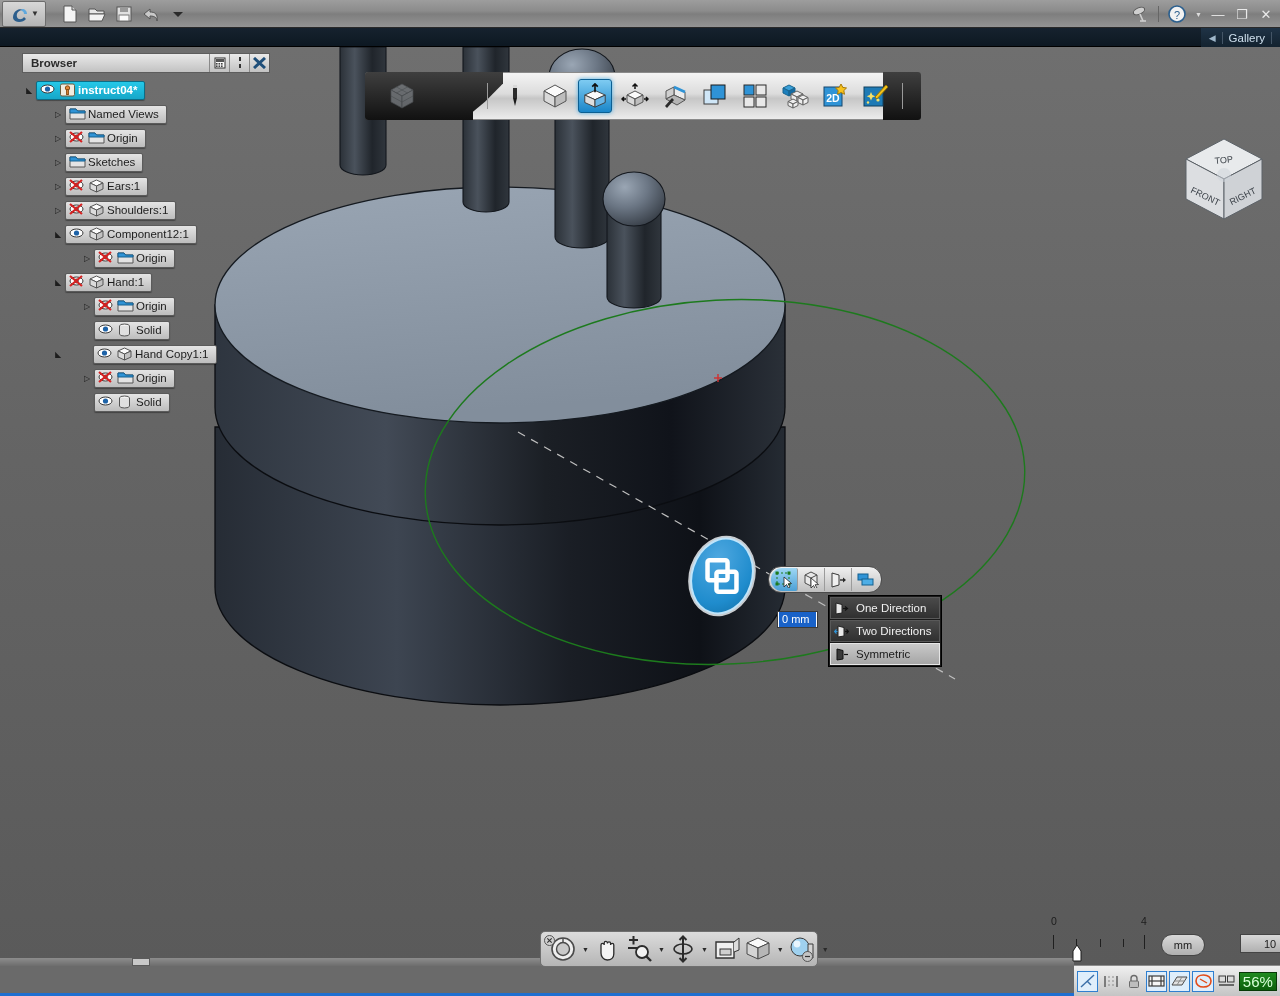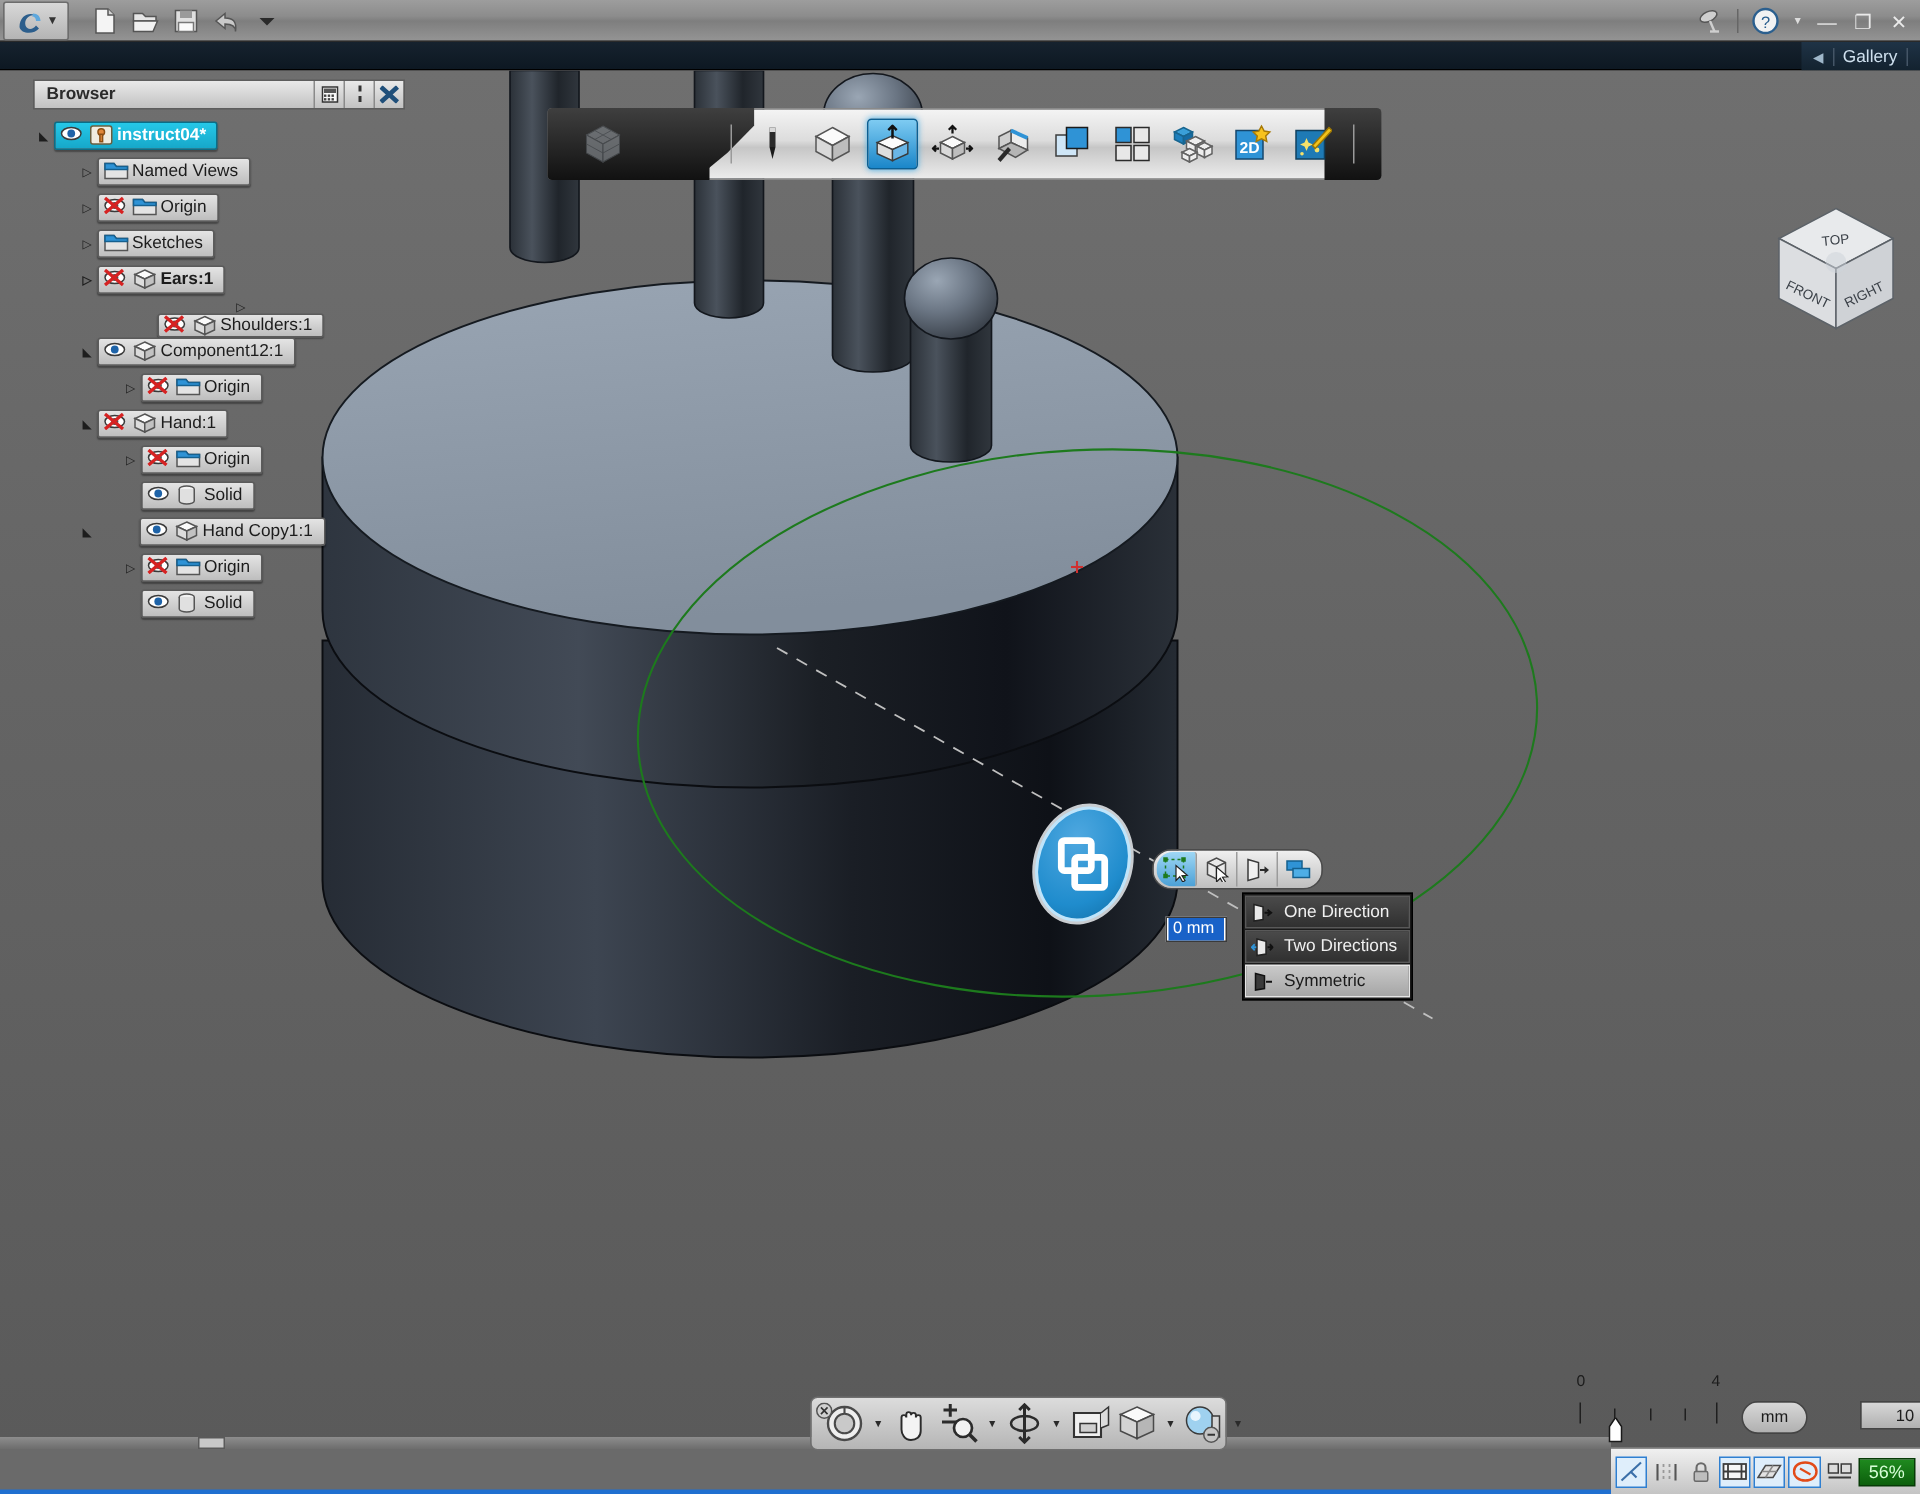--- a/index.html
+++ b/index.html
@@ -211,21 +211,21 @@
     position:absolute; left:1074px; top:0; width:206px; height:31px;
     background:linear-gradient(to bottom,#f0f0f0,#c4c4c4);
     border-top:1px solid #8d8d8d;
     display:flex; align-items:center; gap:2px; padding:0 3px;
   }
   .sbi{ width:23px; height:21px; display:flex; align-items:center; justify-content:center;
         border:1px solid transparent; }
   .sbi.on{ border-color:#2f7fd0; background:#dfeefb; }
   .zoombox{
     width:42px; height:19px; background:linear-gradient(to bottom,#1f8a1f,#0c5f0c);
-    color:#d8ffd8; font-size:12px; display:flex; align-items:center; justify-content:center;
+    color:#d8ffd8; font-size:15px; display:flex; align-items:center; justify-content:center;
     border:1px solid #063a06;
   }
 
   
   .hscroll{
     position:absolute; left:0; top:958px; width:1074px; height:8px;
     background:linear-gradient(to bottom,#8d8d8d,#6d6d6d);
   }
   .hscroll .thumb{ position:absolute; left:132px; top:0; width:18px; height:8px;
     background:#c8c8c8; border:1px solid #5a5a5a; }
@@ -548,37 +548,37 @@
       <div class="node" style="padding-left: 29px;">
         <div class="twisty closed"></div>
         <div class="chip">
           <span class="ico"><svg width="17" height="13" viewBox="0 0 17 13">
               <path d="M1 2 h6 l1.6 2 H16 v8 H1Z" fill="#e4e4e4" stroke="#555"></path>
               <path d="M1 2 h6 l1.6 2 H16 v2 H1Z" fill="#2f93d6" stroke="#16608f"></path>
             </svg></span>
           <span>Sketches</span>
         </div>
       </div>
-      <div class="node" style="padding-left: 29px; font-weight: bold;">
+      <div class="node" style="padding-left: 29px;">
         <div class="twisty closed"></div>
         <div class="chip">
           <span class="ico"><svg width="15" height="12" viewBox="0 0 15 12">
               <ellipse cx="7.5" cy="6" rx="6.5" ry="4" fill="#fff" stroke="#3a3a3a"></ellipse>
               <circle cx="7.5" cy="6" r="2.4" fill="#555"></circle>
               <path d="M1 1 L13 11 M13 1 L1 11" stroke="#d62222" stroke-width="2.2"></path>
             </svg></span>
           <span class="ico"><svg width="17" height="14" viewBox="0 0 17 14">
               <path d="M8.5 1 L15 4 L8.5 7 L2 4Z" fill="#fbfbfb" stroke="#555"></path>
               <path d="M2 4 L8.5 7 L8.5 13 L2 10Z" fill="#dcdcdc" stroke="#555"></path>
               <path d="M15 4 L8.5 7 L8.5 13 L15 10Z" fill="#c2c2c2" stroke="#555"></path>
             </svg></span>
           <span>Ears:1</span>
         </div>
       </div>
-      <div class="node" style="padding-left: 29px; flex-direction: column;">
+      <div class="node" style="padding-left: 29px;">
         <div class="twisty closed"></div>
         <div class="chip">
           <span class="ico"><svg width="15" height="12" viewBox="0 0 15 12">
               <ellipse cx="7.5" cy="6" rx="6.5" ry="4" fill="#fff" stroke="#3a3a3a"></ellipse>
               <circle cx="7.5" cy="6" r="2.4" fill="#555"></circle>
               <path d="M1 1 L13 11 M13 1 L1 11" stroke="#d62222" stroke-width="2.2"></path>
             </svg></span>
           <span class="ico"><svg width="17" height="14" viewBox="0 0 17 14">
               <path d="M8.5 1 L15 4 L8.5 7 L2 4Z" fill="#fbfbfb" stroke="#555"></path>
               <path d="M2 4 L8.5 7 L8.5 13 L2 10Z" fill="#dcdcdc" stroke="#555"></path>

